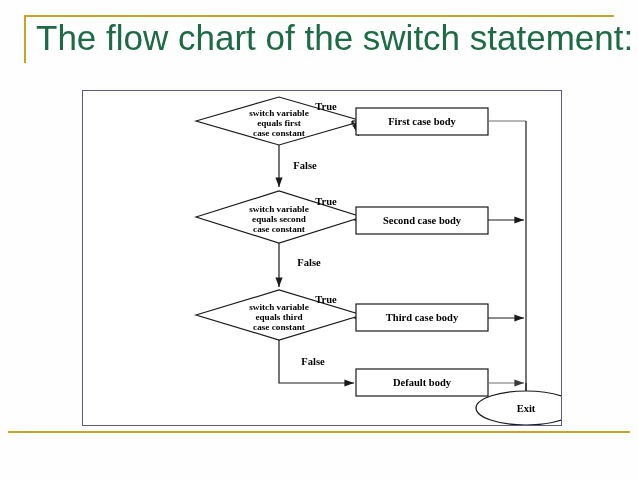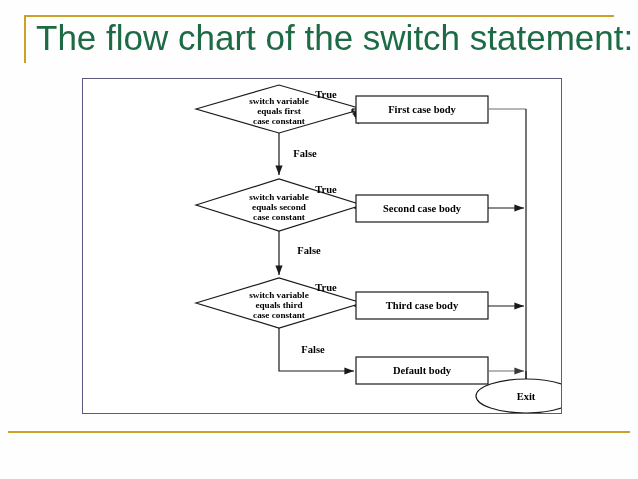--- a/index.html
+++ b/index.html
@@ -49,21 +49,21 @@
     top: 431px;
     width: 622px;
     height: 2px;
     background: #c9a227;
   }
 
   
   .diagram-frame {
     position: absolute;
     left: 82px;
-    top: 78px;
+    top: 90px;
     width: 480px;
     height: 336px;
     border: 1.5px solid #5b5b82;
     background: #ffffff;
     box-sizing: border-box;
   }
   .diagram-svg {
     position: absolute;
     left: 0;
     top: 0;

